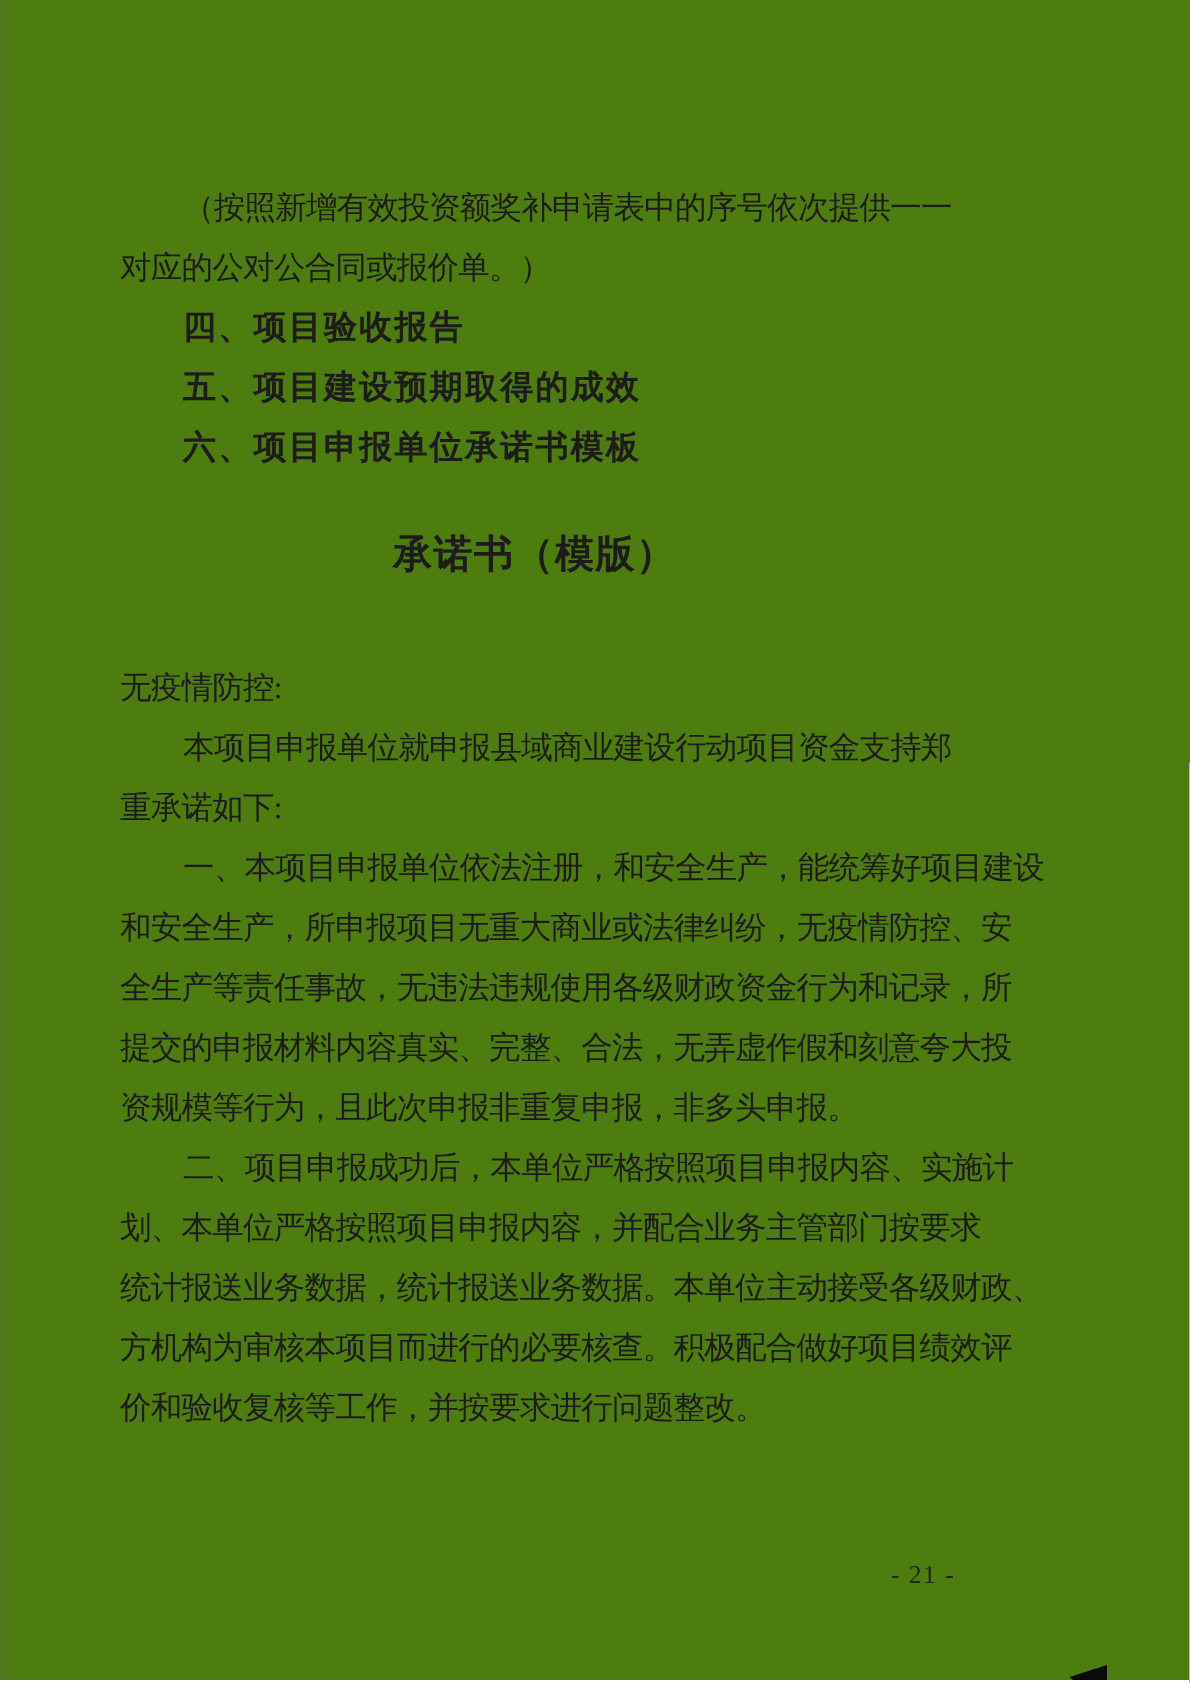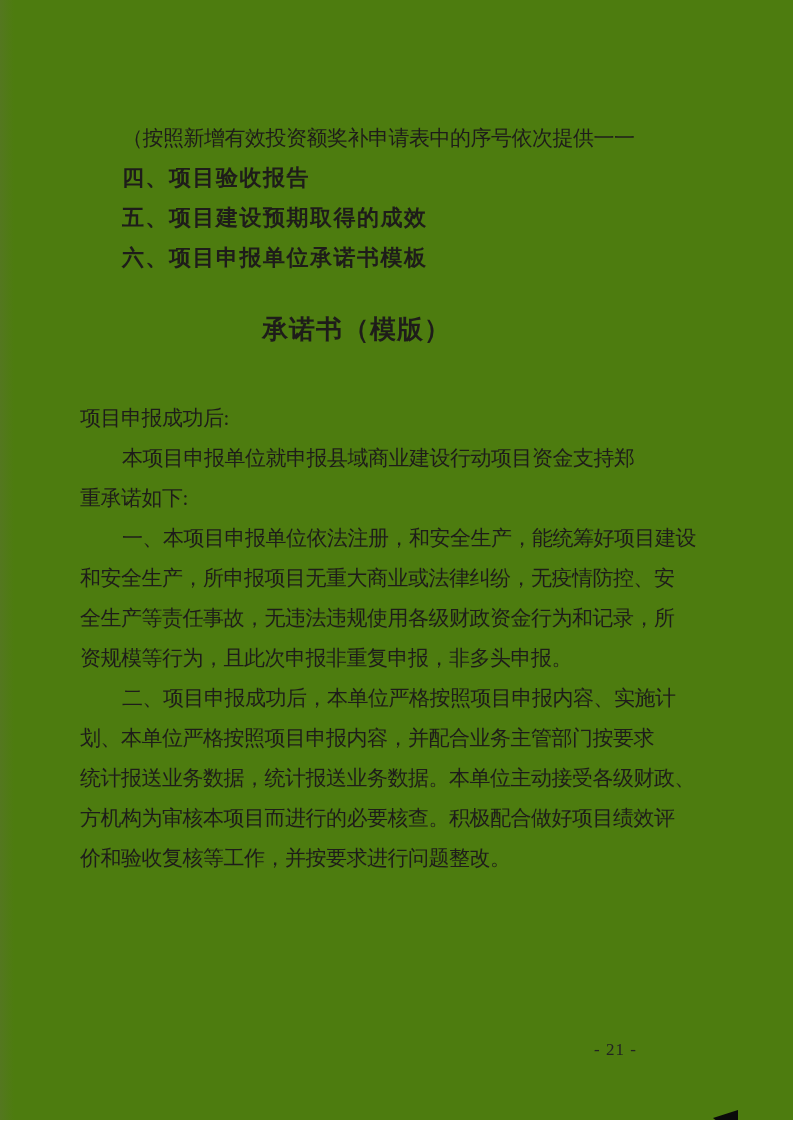--- a/index.html
+++ b/index.html
@@ -80,41 +80,43 @@
 </style>
 </head>
 <body>
 
 <div class="page">
 
   <div class="content">
 
     <div class="intro indent-first">
         <div class="line">（按照新增有效投资额奖补申请表中的序号依次提供一一</div>
+        <div class="line">对应的公对公合同或报价单。）</div>
       </div>
 
     <div class="attachment-items indent-all">
         <div class="line">四、项目验收报告</div>
         <div class="line">五、项目建设预期取得的成效</div>
         <div class="line">六、项目申报单位承诺书模板</div>
       </div>
 
     <div class="letter-title">承诺书（模版）</div>
 
-    <div class="salutation">项目申报成功后:</div>
+    <div class="salutation">无疫情防控:</div>
 
     <div class="opening indent-first">
         <div class="line">本项目申报单位就申报县域商业建设行动项目资金支持郑</div>
         <div class="line">重承诺如下:</div>
       </div>
 
     <div class="paragraph indent-first">
         <div class="line">一、本项目申报单位依法注册，和安全生产，能统筹好项目建设</div>
         <div class="line">和安全生产，所申报项目无重大商业或法律纠纷，无疫情防控、安</div>
         <div class="line">全生产等责任事故，无违法违规使用各级财政资金行为和记录，所</div>
+        <div class="line">提交的申报材料内容真实、完整、合法，无弄虚作假和刻意夸大投</div>
         <div class="line">资规模等行为，且此次申报非重复申报，非多头申报。</div>
       </div>
 
     <div class="paragraph indent-first">
         <div class="line">二、项目申报成功后，本单位严格按照项目申报内容、实施计</div>
         <div class="line">划、本单位严格按照项目申报内容，并配合业务主管部门按要求</div>
         <div class="line">统计报送业务数据，统计报送业务数据。本单位主动接受各级财政、</div>
         <div class="line">方机构为审核本项目而进行的必要核查。积极配合做好项目绩效评</div>
         <div class="line">价和验收复核等工作，并按要求进行问题整改。</div>
       </div>

